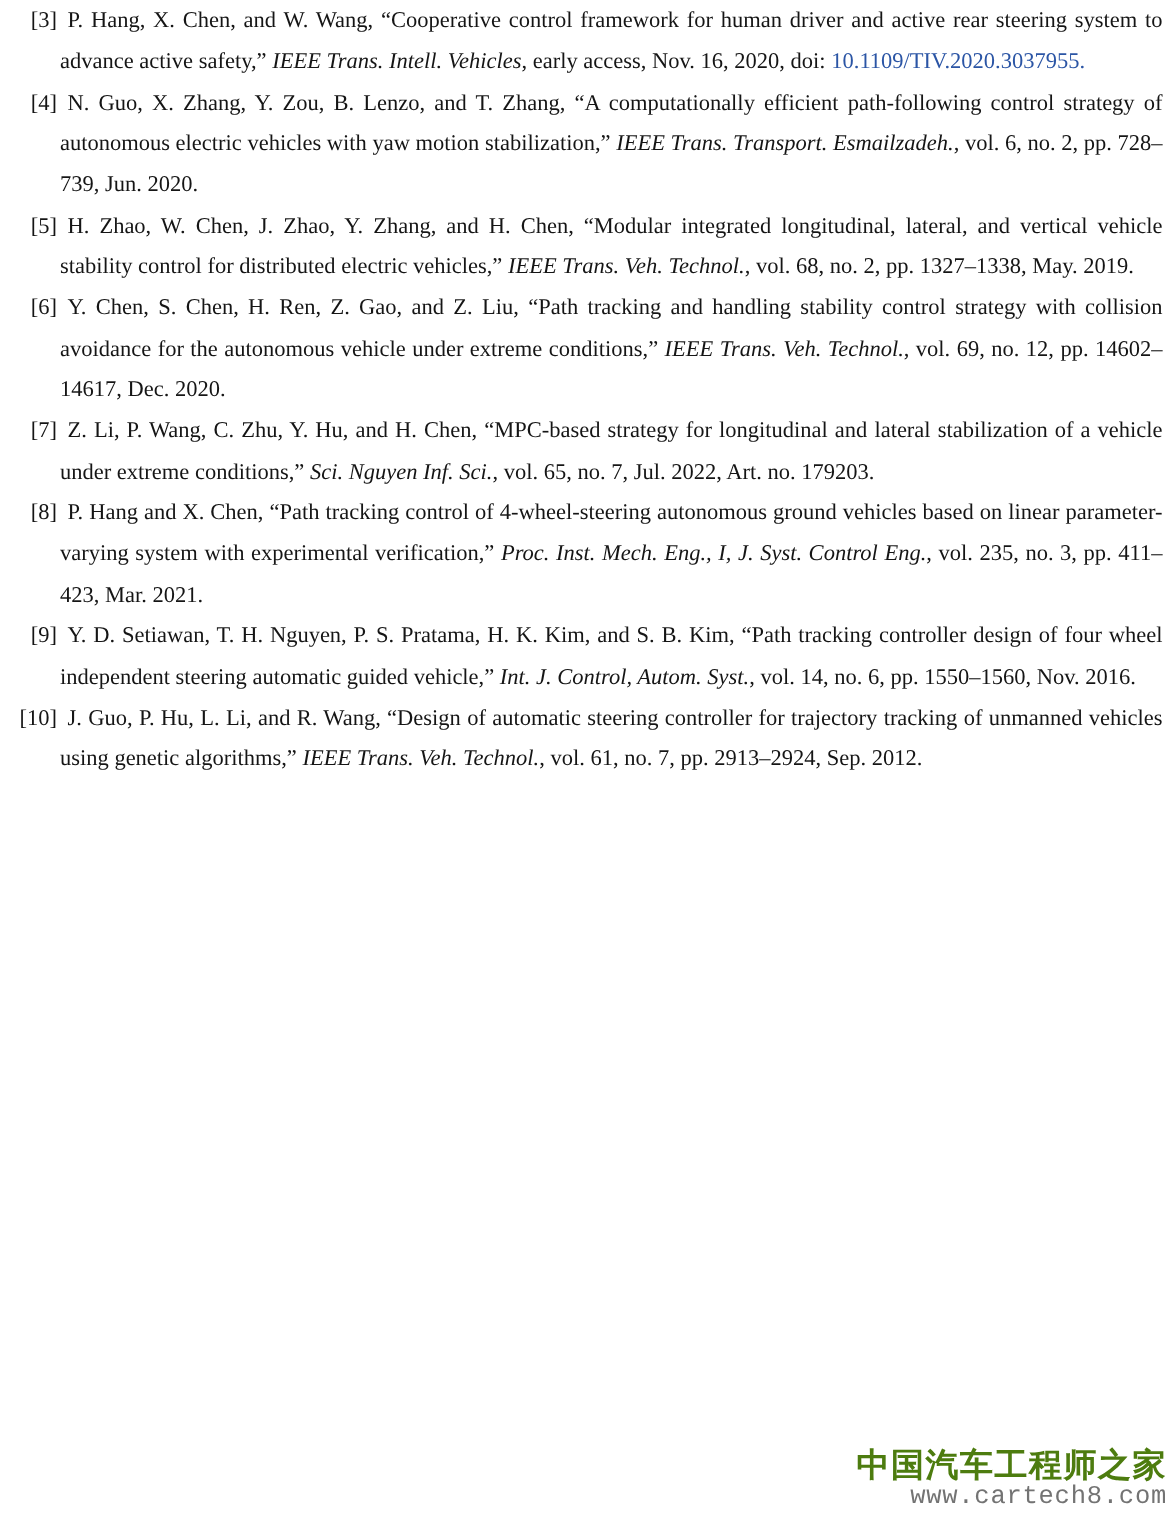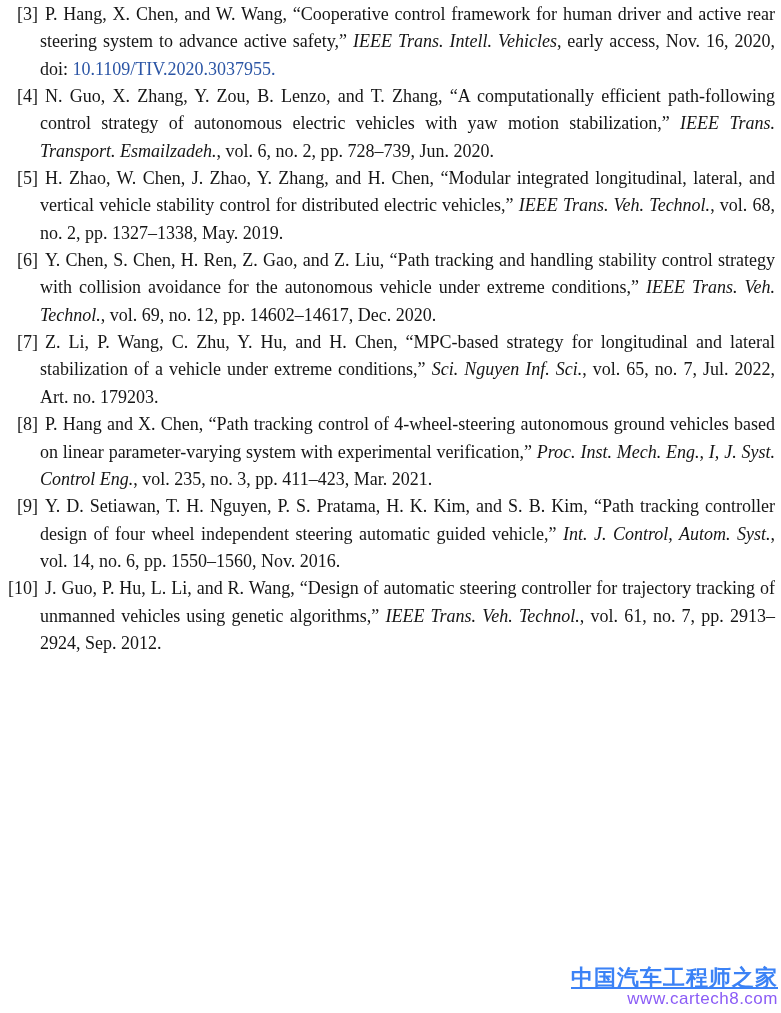--- a/index.html
+++ b/index.html
@@ -15,21 +15,21 @@
     overflow: hidden;
     font-family: "Liberation Serif", "DejaVu Serif", serif;
     color: #151515;
   }
   .ref-list {
     list-style: none;
     margin: 0;
     padding: 1px 6px 0 40px;
   }
   .ref {
-    font-size: 18px;
+    font-size: 15px;
     line-height: 27.35px;
     text-align: justify;
   }
   .ref-label {
     display: inline-block;
     width: 38px;
     margin-left: -40px;
     padding-right: 7px;
     text-align: right;
     white-space: nowrap;
@@ -45,30 +45,29 @@
   .watermark {
     position: absolute;
     right: 3px;
     bottom: 4px;
     text-align: right;
     line-height: 1.1;
   }
   .wm-cn {
     font-size: 22px;
     font-weight: bold;
-    color: #3b82f6;
+    color: #4d7c0f;
     font-family: "DejaVu Sans", sans-serif;
     letter-spacing: 1px;
     white-space: nowrap;
-    text-decoration: underline;
   }
   .wm-url {
     font-size: 17px;
-    color: #8b5cf6;
-    font-family: Liberation Sans, sans-serif;
+    color: #737373;
+    font-family: Liberation Mono, monospace;
     letter-spacing: 0.5px;
     white-space: nowrap;
   }
 </style>
 </head>
 <body>
 
 <div class="page">
   <ol class="ref-list" id="ref-list">
       <li class="ref"><span class="ref-label">[3]</span><span>P. Hang, X. Chen, and W. Wang, “Cooperative control framework for human driver and active rear steering system to advance active safety,” </span><span class="it">IEEE Trans. Intell. Vehicles</span><span>, early access, Nov. 16, 2020, doi: </span><a class="doi">10.1109/TIV.2020.3037955.</a></li>

